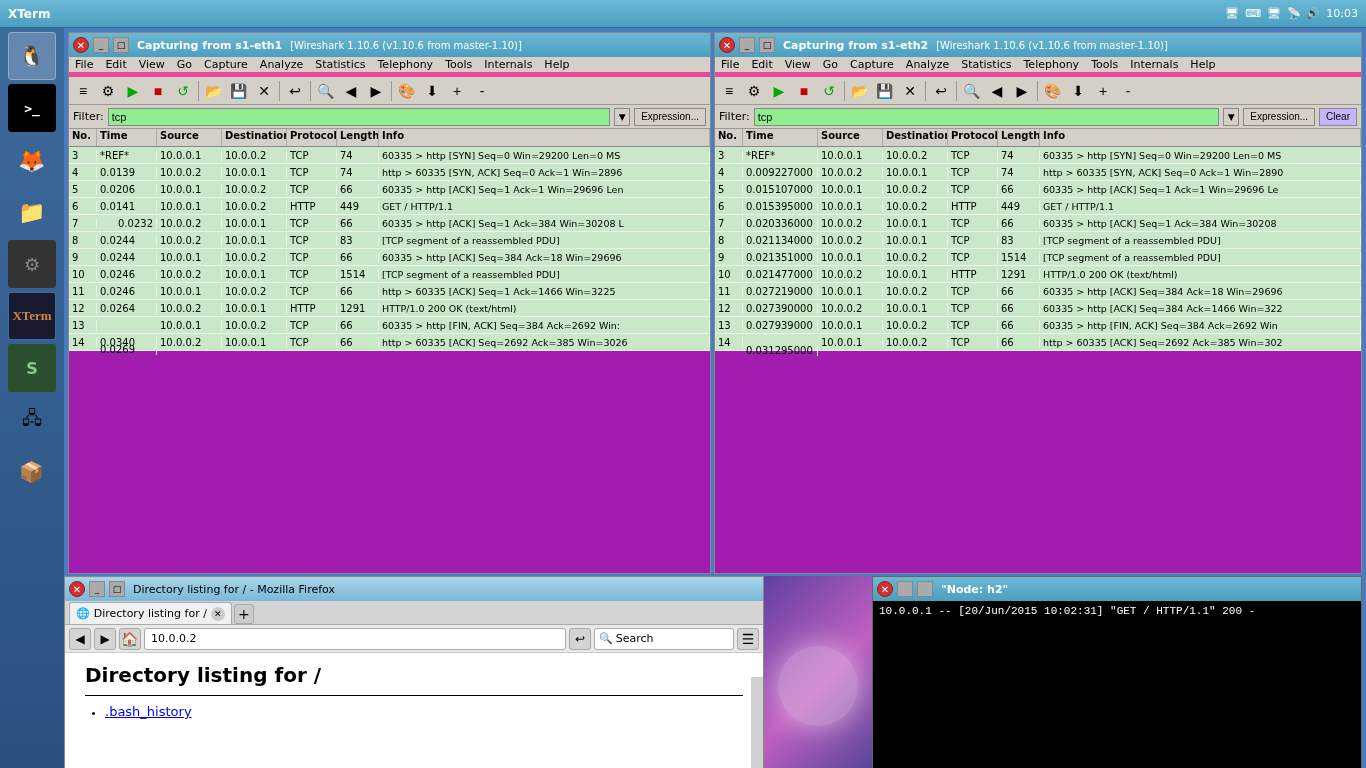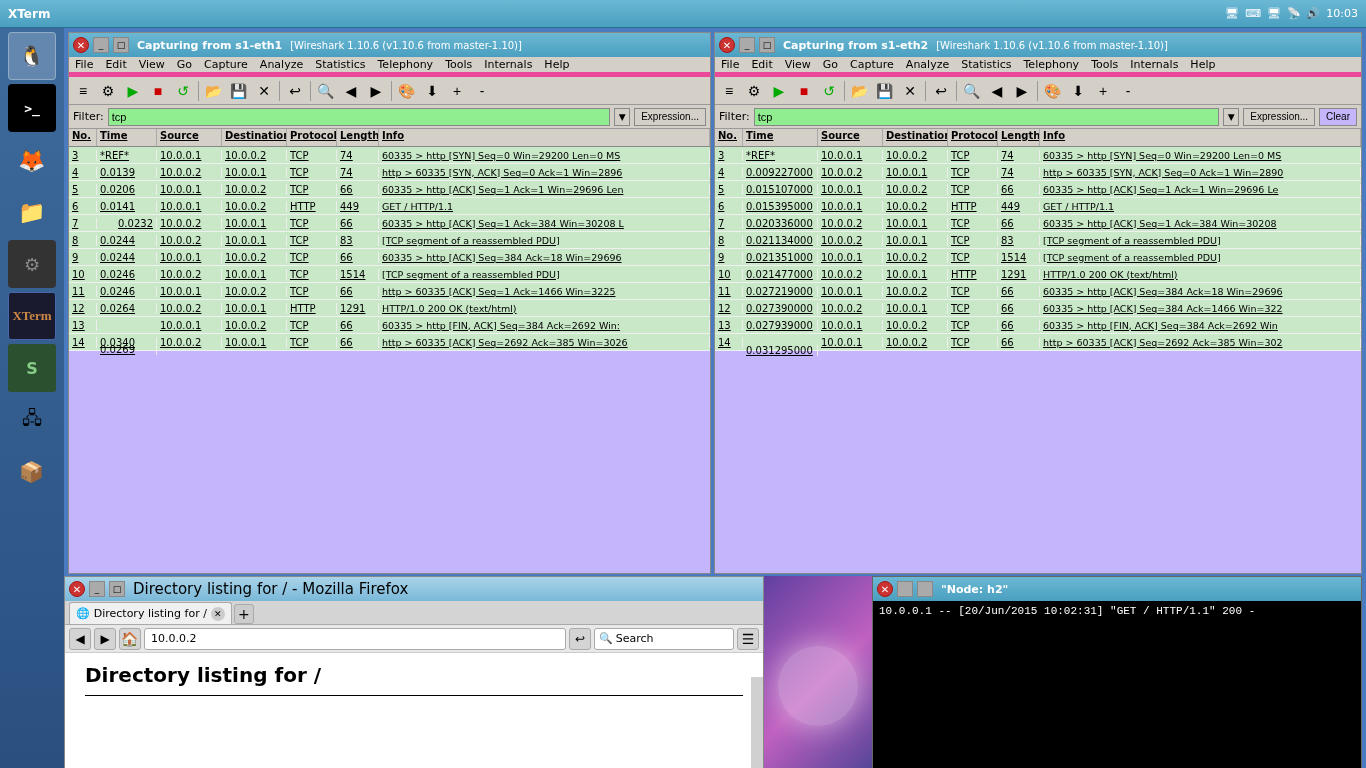--- a/index.html
+++ b/index.html
@@ -214,22 +214,21 @@
       height: 18px;
       background: #c4b5fd;
       border: 1px solid #888;
       font-size: 10px;
       cursor: pointer;
     }
 
     .ws-packet-table {
       flex: 1;
       overflow: hidden;
-      background: #c4b5fd;
-      text-decoration: underline;
+      background: #a21caf;
     }
     .ws-table-header {
       display: flex;
       background: #d4d0c8;
       border-bottom: 1px solid #888;
       height: 18px;
     }
     .ws-th {
       font-size: 10px;
       font-weight: bold;
@@ -285,21 +284,21 @@
     .ff-titlebar {
       height: 24px;
       background: linear-gradient(180deg, #aad4ea 0%, #7ab8d8 100%);
       display: flex;
       align-items: center;
       padding: 0 4px;
       gap: 4px;
     }
     .ff-title-text {
       color: #000;
-      font-size: 15px;
+      font-size: 11px;
       margin-left: 4px;
     }
     .ff-tabbar {
       height: 24px;
       background: #d4d4d4;
       display: flex;
       align-items: flex-end;
       padding-left: 4px;
       border-bottom: 1px solid #aaa;
     }
@@ -912,20 +911,25 @@
       <button class="ff-nav-btn">↩</button>
       <div class="ff-search-bar">
         <span>🔍</span>
         <span>Search</span>
       </div>
       <button class="ff-menu-btn">☰</button>
     </div>
     <div class="ff-content">
       <h1 class="ff-heading">Directory listing for /</h1>
       <hr class="ff-separator">
+      <ul style="padding-left: 20px;">
+        <li>
+          <a class="ff-link">.bash_history</a>
+        </li>
+      </ul>
     </div>
 
     <div class="ff-scrollbar"></div>
   </div>
 
   <div class="connection-dot" style="position:absolute; top:551px; left:5px;"></div>
 
   <div class="terminal-window">
     <div class="term-titlebar">
       <div class="term-close-btn">✕</div>

